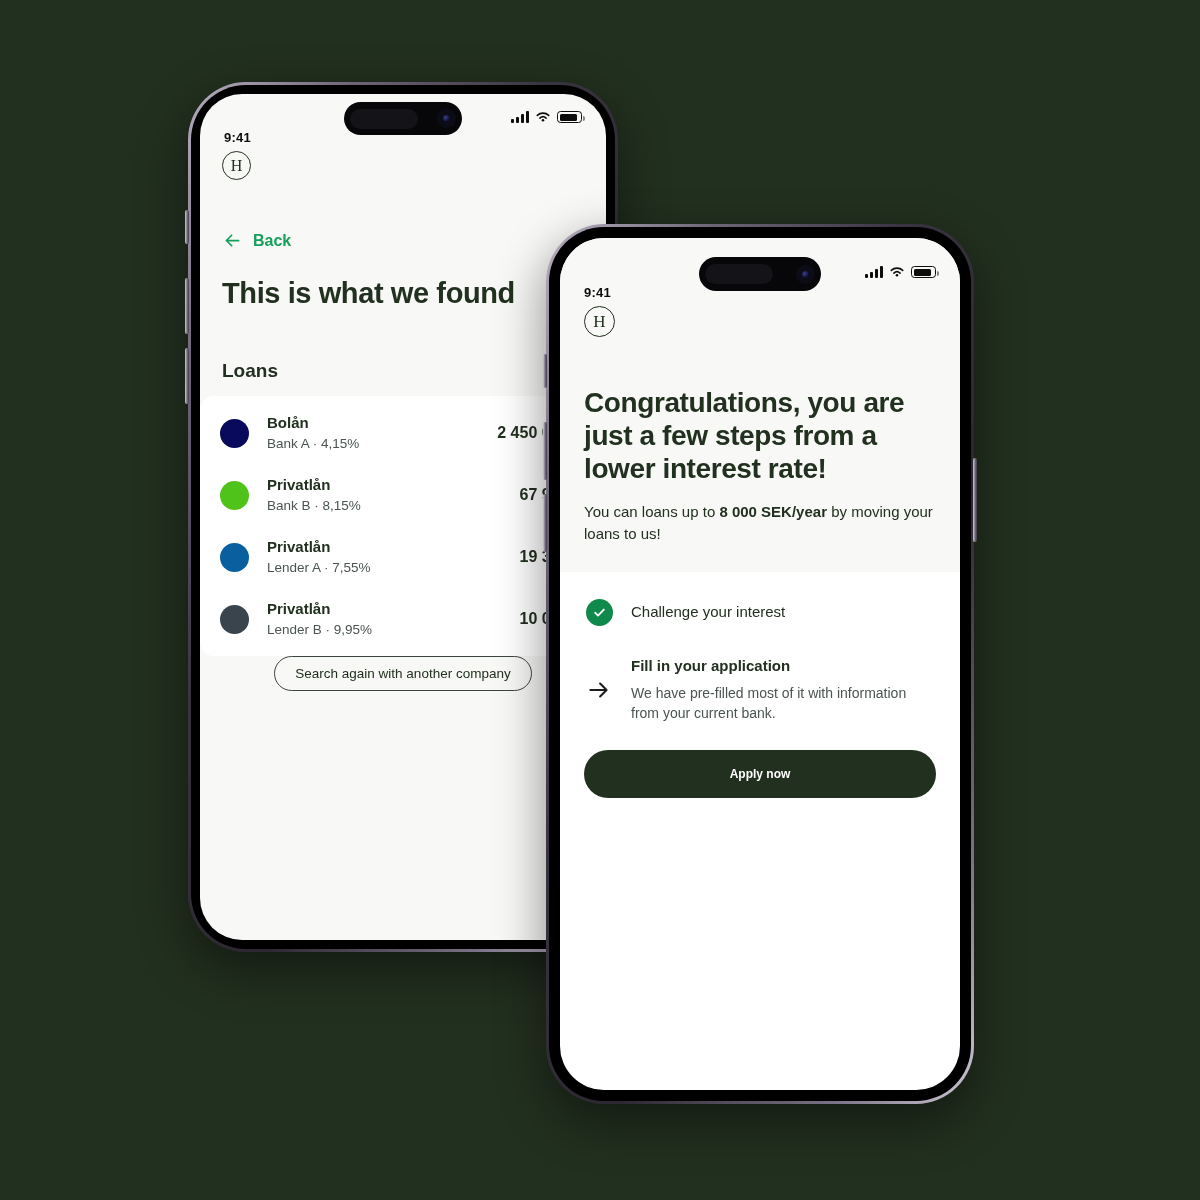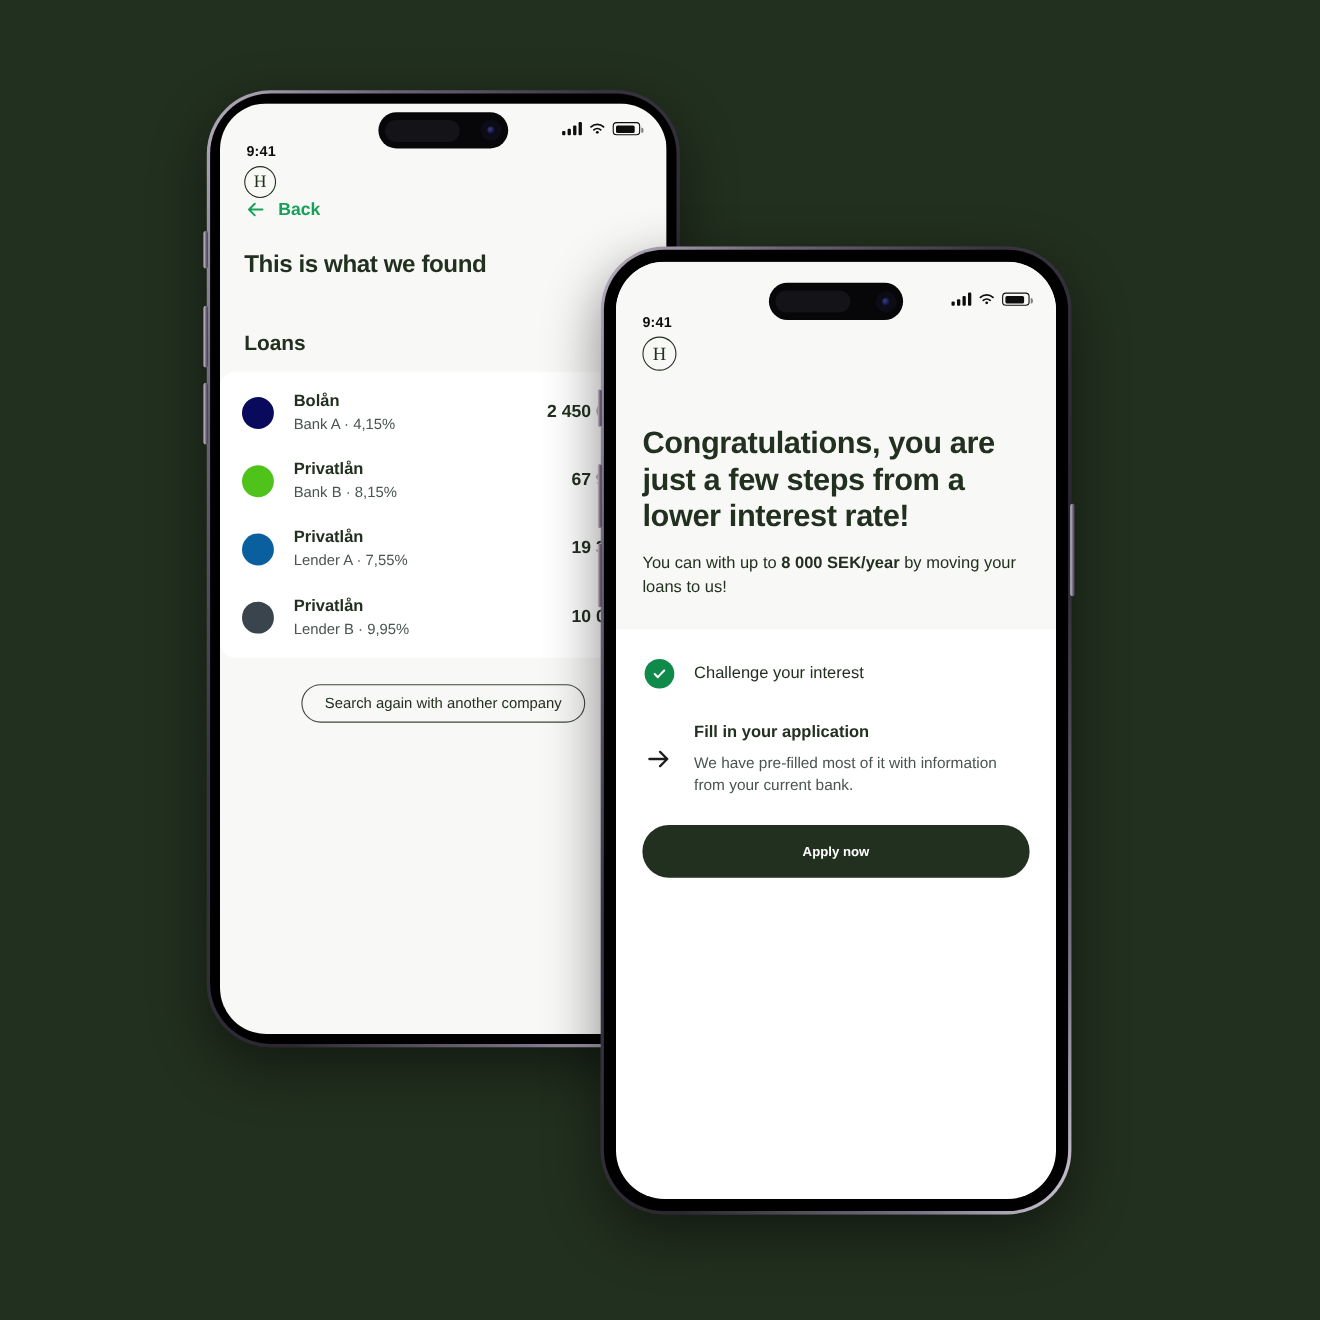--- a/index.html
+++ b/index.html
@@ -79,45 +79,45 @@
     border:1.6px solid #22301f;
     display:flex;align-items:center;justify-content:center;
     font-family:"Liberation Serif", serif;
     font-size:16px;color:#22301f;line-height:1;
   }
   .logo.lg{width:29px;height:29px;font-size:17px;}
 
   
   .p1-body{background:#f8f8f6;height:100%;box-sizing:border-box;}
   .p1-top{padding:11px 22px 0 22px;}
-  .back-row{display:flex;align-items:center;gap:10px;text-align:center;}
+  .back-row{display:flex;align-items:center;gap:10px;margin-top:50px;text-align:center;}
   .back-arrow{width:21px;height:21px;display:block;}
   .back-text{font-size:16px;font-weight:bold;color:#17a05a;}
   .p1-title{
-    font-size:22px;font-weight:bold;color:#22301f;
+    font-size:29px;font-weight:bold;color:#22301f;
     margin-top:26px;letter-spacing:-.4px;line-height:1.15;
   }
   .p1-section{font-size:19px;font-weight:bold;color:#22301f;margin-top:50px;}
 
   .loan-card{
     margin-top:14px;margin-left:0;
     background:#ffffff;border-radius:14px 0 0 14px;
     padding:6px 0 6px 0;
   }
   .loan-row{
     display:flex;align-items:center;
     padding:12px 18px 12px 20px;
   }
   .dot{width:29px;height:29px;border-radius:50%;flex:0 0 auto;}
   .loan-txt{margin-left:18px;flex:1 1 auto;min-width:0;}
   .loan-name{font-size:15px;font-weight:bold;color:#22301f;line-height:1.25;}
   .loan-sub{font-size:13.5px;color:#4a5450;margin-top:3px;line-height:1.2;}
   .loan-amt{font-size:16px;font-weight:bold;color:#22301f;white-space:nowrap;margin-left:8px;}
 
-  .search-again-wrap{display:flex;justify-content:center;margin-top:24px;padding:0 22px;}
+  .search-again-wrap{display:flex;justify-content:center;padding:0 22px;}
   .search-again{
     border:1.3px solid #3d463c;border-radius:999px;background:transparent;
     padding:9px 20px;font-size:13.5px;color:#22301f;
     font-family:"Liberation Sans", sans-serif;cursor:pointer;
   }
 
   
   .p2-body{background:#ffffff;height:100%;display:flex;flex-direction:column;}
   .p2-hero{background:#f8f8f6;padding:11px 24px 28px 24px;}
   .p2-title{
@@ -278,21 +278,21 @@
               </svg>
               <div class="battery">
                   <i></i>
                 </div>
             </div>
           </div>
 
           <div class="logo lg" style="margin-top:11px;">H</div>
 
           <div class="p2-title">Congratulations, you are just a few steps from a lower interest rate!</div>
-          <div class="p2-sub"><span>You can with up to </span><b>8 000 SEK/year</b><span> by moving your loans to us!</span></div>
+          <div class="p2-sub"><span>You can loans up to </span><b>8 000 SEK/year</b><span> by moving your loans to us!</span></div>
         </div>
 
         <div class="p2-steps">
           <div class="step">
             <div class="step-icon">
               <div class="check">
                 <svg width="15" height="15" viewBox="0 0 16 16">
                   <path d="M3.4 8.3l3 3 6.2-6.4" stroke="#ffffff" stroke-width="2" fill="none" stroke-linecap="round" stroke-linejoin="round"></path>
                 </svg>
               </div>

